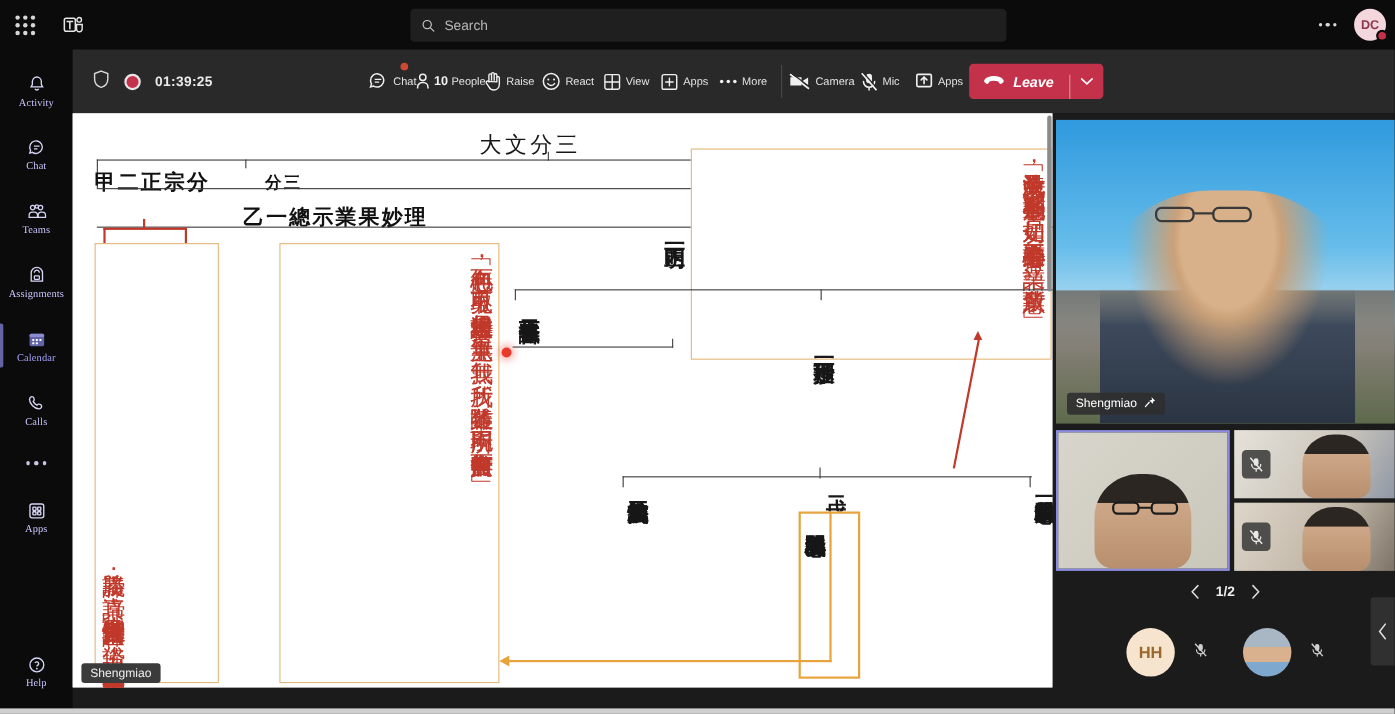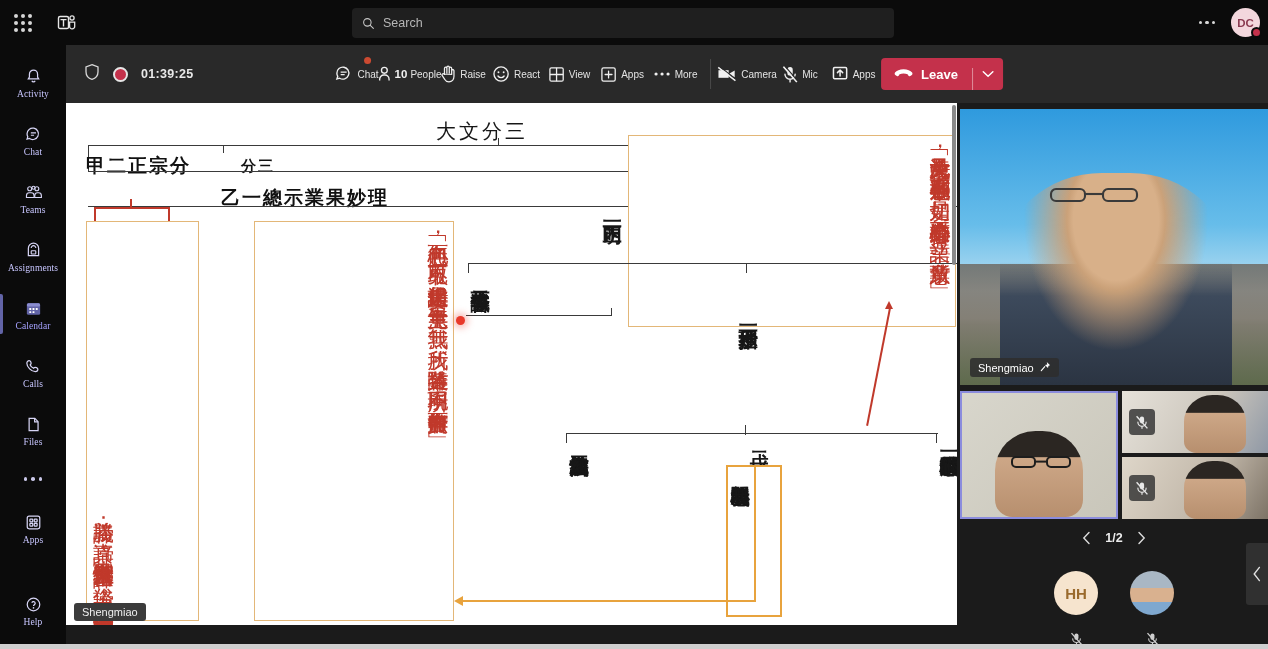--- a/index.html
+++ b/index.html
@@ -16,21 +16,21 @@
     position: absolute; left: 0; top: 0; width: 1268px; height: 45px;
     background: #0b0b0b; display: flex; align-items: center;
   }
   .waffle {
     width: 46px; height: 45px; display: flex; align-items: center; justify-content: center;
     cursor: pointer;
   }
   .waffle-grid { display: grid; grid-template-columns: repeat(3, 4px); gap: 3px; }
   .waffle-grid i { width: 4px; height: 4px; background: #d6d6d6; border-radius: 50%; display:block; }
   .teams-logo { width: 42px; height: 45px; display:flex; align-items:center; justify-content:center; }
-  .searchwrap { position: absolute; left: 352px; top: 8px; width: 542px; height: 30px; }
+  .searchwrap { position: absolute; left: 373px; top: 8px; width: 542px; height: 30px; }
   .searchbox {
     width: 100%; height: 30px; background: #1f1f1f; border-radius: 4px;
     display: flex; align-items: center; padding: 0 10px; gap: 8px; cursor: text;
   }
   .searchbox span.ph { color: #b6b6b6; font-size: 12.5px; }
   .topright { position: absolute; right: 8px; top: 0; height: 45px; display: flex; align-items: center; gap: 10px; }
   .dots3 { display: flex; gap: 3px; padding: 6px; cursor: pointer; }
   .dots3 i { width: 3.5px; height: 3.5px; border-radius: 50%; background: #d8d8d8; display: block; }
   .avatar-dc {
     position: relative; width: 29px; height: 29px; border-radius: 50%;
@@ -83,21 +83,21 @@
   .tool .tlbl { font-size: 10px; color: #e3e3e3; }
   .tool .tic { color: #f0f0f0; height: 20px; display:flex; align-items:center; gap:2px; }
   .badge-dot {
     position: absolute; top: 7px; right: 11px; width: 7px; height: 7px;
     border-radius: 50%; background: #cc4a31;
   }
   .ppl-count { font-size: 11.5px; color: #f0f0f0; font-weight: 600; }
   .tool-sep { width: 1px; height: 30px; background: #4a4a4a; margin: 0 8px; }
   .leave-btn {
     display: flex; align-items: flex-end; background: #c4314b; border-radius: 4px;
-    height: 32px; margin-left: 1px; cursor: pointer; overflow: hidden;
+    height: 32px; margin-left: 1px; cursor: pointer; overflow: hidden; font-style: italic;
   }
   .leave-main { display: flex; align-items: center; gap: 8px; padding: 0 14px 0 13px; height: 32px; }
   .leave-main span { color: #fff; font-size: 13px; font-weight: 600; }
   .leave-div { width: 1px; height: 22px; background: rgba(255,255,255,.45); }
   .leave-chev { width: 30px; height: 32px; display: flex; align-items: center; justify-content: center; }
 
   
   .stage { position: absolute; left: 66px; top: 103px; width: 1202px; height: 546px; background: #1b1b1b; }
   .share-area {
     position: absolute; left: 0px; top: 0px; width: 891px; height: 522px;
@@ -216,21 +216,21 @@
   .pager {
     position: absolute; left: 3px; top: 422px; width: 308px; height: 26px;
     display: flex; align-items: center; justify-content: center; gap: 14px;
   }
   .pager .pg { color: #ececec; font-size: 12.5px; font-weight: 600; }
   .pager .chev { color: #dcdcdc; cursor: pointer; display: flex; }
   .avrow {
     position: absolute; left: 3px; top: 460px; width: 308px; height: 76px;
     display: flex; align-items: flex-start; justify-content: center; gap: 32px; padding-top: 8px;
   }
-  .avitem { display: flex; flex-direction: column; align-items: center; gap: 17px; }
+  .avitem { display: flex; align-items: center; gap: 17px; }
   .avcirc {
     width: 44px; height: 44px; border-radius: 50%; display: flex; align-items: center;
     justify-content: center; font-size: 15px; font-weight: 600;
   }
   .avcirc.hh { background: #f6e4ce; color: #9a6a2d; }
   .avcirc.ph { background: linear-gradient(to bottom, #a9b7c4 0 38%, #d9b18f 39% 70%, #7fa8cf 71%); }
   .collapse-tab {
     position: absolute; right: 0; top: 440px; width: 22px; height: 62px;
     background: #303030; display: flex; align-items: center; justify-content: center;
     cursor: pointer; border-radius: 3px 0 0 3px;
@@ -353,29 +353,20 @@
 
     <div class="rail-item">
       <span class="ic">
         <svg width="19" height="19" viewBox="0 0 20 20">
             <path d="M5.4 3.8c1 0 1.4.5 1.8 1.5.4 1 .6 1.5.1 2.1l-.8.9c.7 1.6 2 2.9 3.6 3.6l.9-.8c.6-.5 1.1-.3 2.1.1 1 .4 1.5.8 1.5 1.8 0 1.2-1.2 2.5-2.6 2.5-4.2 0-9-4.9-9-9 0-1.4 1.2-2.7 2.4-2.7z" fill="none" stroke="#d7d5f5" stroke-width="1.3"></path>
           </svg>
       </span>
       <span class="lbl">Calls</span>
     </div>
 
-    <div class="rail-item">
-      <span class="ic">
-        <svg width="19" height="19" viewBox="0 0 20 20">
-            <path d="M5.4 3.6h6l3.4 3.4v9.4H5.4z" fill="none" stroke="#d7d5f5" stroke-width="1.3"></path>
-            <path d="M11.2 3.6v3.6h3.6" fill="none" stroke="#d7d5f5" stroke-width="1.3"></path>
-          </svg>
-      </span>
-      <span class="lbl">Files</span>
-    </div>
 
     <div class="rail-dots">
       <i></i>
         <i></i>
         <i></i>
     </div>
 
     <div class="rail-item">
       <span class="ic">
         <svg width="19" height="19" viewBox="0 0 20 20">

